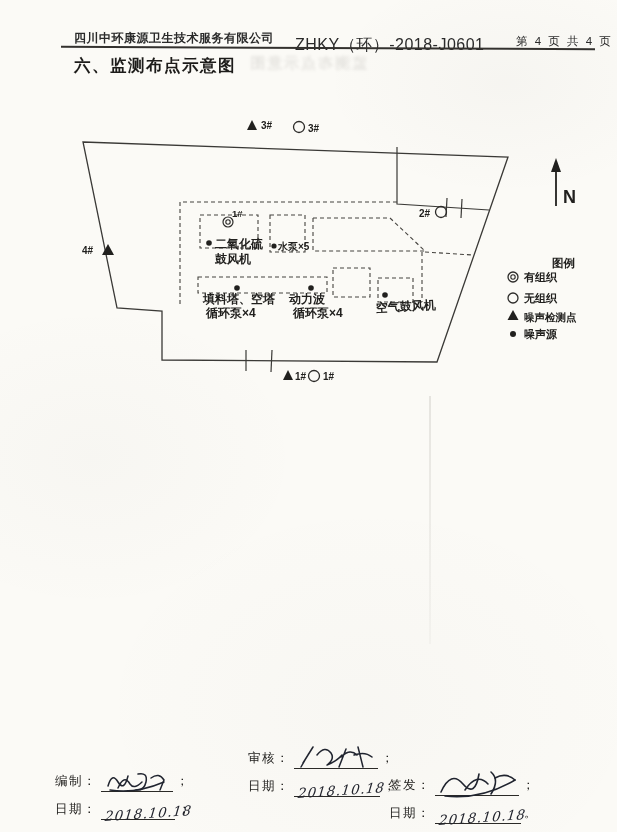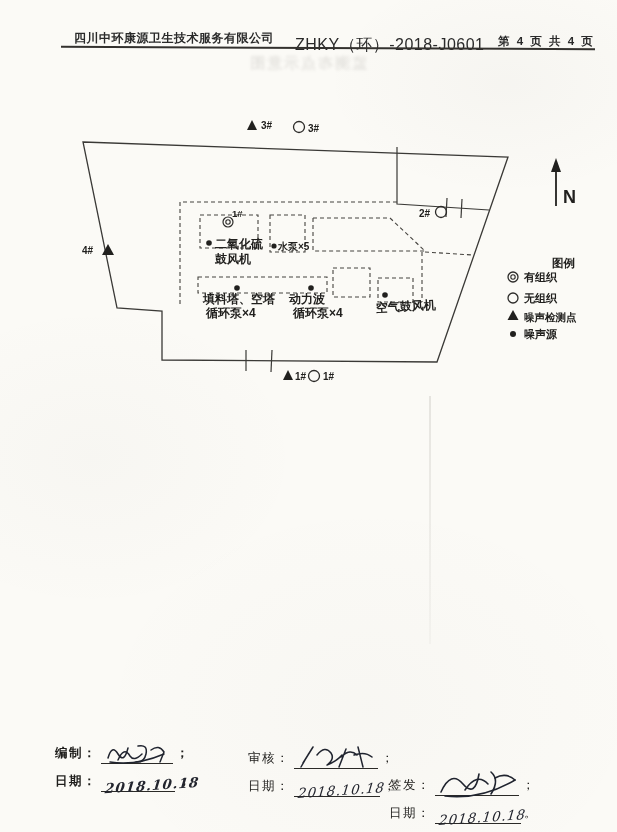--- a/index.html
+++ b/index.html
@@ -10,21 +10,21 @@
       radial-gradient(ellipse 260px 160px at 82% 10%, rgba(90,85,75,0.03), transparent 70%),
       radial-gradient(ellipse 300px 220px at 15% 55%, rgba(90,85,75,0.025), transparent 70%),
       radial-gradient(ellipse 400px 300px at 60% 85%, rgba(90,85,75,0.02), transparent 70%),
       #fbfaf6;
     color:#222;
   }
   .abs{position:absolute;}
   
   .company{left:74px;top:30px;font-size:12px;font-weight:bold;color:#2a2a2a;letter-spacing:.5px;}
   .docnum{left:295px;top:35px;font-size:16px;color:#2a2a2a;letter-spacing:.5px;}
-  .pageinfo{left:498px;top:34px;font-size:11.5px;font-weight:bold;color:#2a2a2a;letter-spacing:2px;}
+  .pageinfo{left:516px;top:34px;font-size:11.5px;font-weight:normal;color:#2a2a2a;letter-spacing:2px;}
   .header-rule{left:61px;top:47px;width:534px;height:1.6px;background:#33312e;transform:rotate(.25deg);}
   .doc-title{left:74px;top:55px;font-size:16.5px;font-weight:bold;color:#1d1c1a;letter-spacing:1.5px;}
   
   .bleed{left:248px;top:54px;font-size:15px;color:#7a7670;opacity:.16;filter:blur(1.6px);
          transform:scaleX(-1);letter-spacing:2px;font-weight:bold;}
   .crease{left:429px;top:396px;width:2px;height:248px;
           background:linear-gradient(to bottom, rgba(100,95,85,.14), rgba(100,95,85,.04));}
   
   svg.diagram{left:0;top:0;}
   svg.diagram text{fill:#21201e;font-family:"Liberation Sans",sans-serif;}
@@ -42,20 +42,21 @@
 </head>
 <body>
 
 <div class="page">
 
   <div class="abs company">四川中环康源卫生技术服务有限公司</div>
   <div class="abs docnum">ZHKY（环）-2018-J0601</div>
   <div class="abs pageinfo">第 4 页 共 4 页</div>
   <div class="abs header-rule"></div>
 
+  <div class="abs doc-title">六、监测布点示意图</div>
 
   <div class="abs bleed">监测布点示意图</div>
 
   <div class="abs crease"></div>
 
   <svg class="abs diagram" width="617" height="430" viewBox="0 0 617 430">
 
     <polygon points="83,142 508,157 437,362 162,360 162,311 117,308" fill="none" stroke="#3a3936" stroke-width="1.3"></polygon>
 
     <polyline points="397,147 397,204 489,210" fill="none" stroke="#3a3936" stroke-width="1.2"></polyline>
@@ -128,21 +129,21 @@
     <circle cx="513" cy="298" r="5" fill="none" stroke="#2c2b29" stroke-width="1.3"></circle>
     <text x="524" y="302" font-size="11" font-weight="bold">无组织</text>
 
     <polygon points="513,310 518.5,320 507.5,320" fill="#21201e"></polygon>
     <text x="524" y="321" font-size="10.5" font-weight="bold">噪声检测点</text>
 
     <circle cx="513" cy="334" r="3" fill="#21201e"></circle>
     <text x="524" y="338" font-size="11" font-weight="bold">噪声源</text>
   </svg>
 
-  <div class="sig-block" style="left:55px;top:740px;font-weight:bold;">
+  <div class="sig-block" style="left:55px;top:768px;">
     <div class="frow">
       <span class="flabel">编制：</span>
       <span class="line" style="width:72px;">
         <svg width="68" height="26" viewBox="0 0 68 26">
           <g fill="none" stroke="#20242f" stroke-width="1.5" stroke-linecap="round" stroke-linejoin="round">
             <path d="M5,18 Q9,4 15,14 T25,8"></path>
             <path d="M15,20 q6,-14 12,-4 q4,6 12,-2"></path>
             <path d="M35,6 q10,-2 8,8 q-2,9 -10,8"></path>
             <path d="M48,10 q8,-6 13,2 l-4,10"></path>
             <path d="M7,22 q26,4 54,-8"></path>

